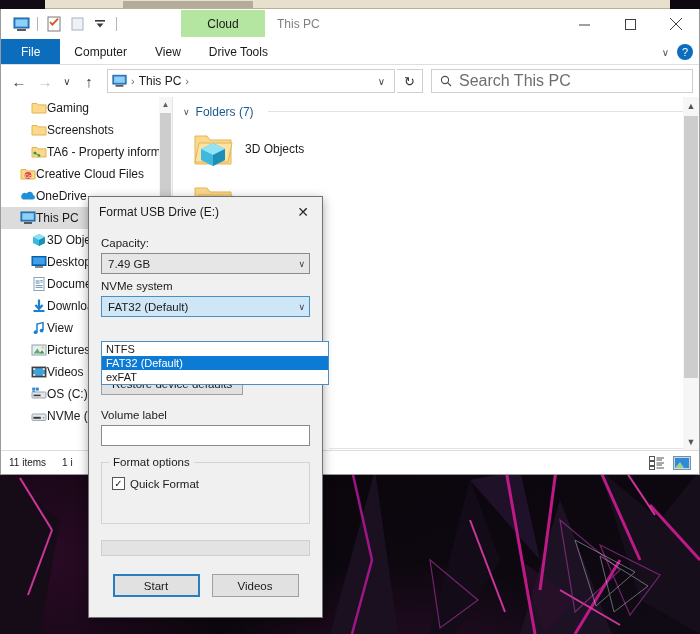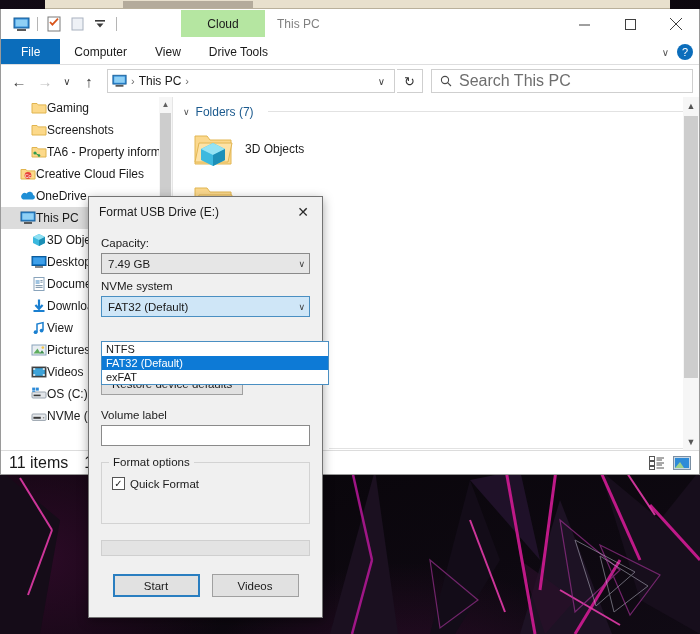--- a/index.html
+++ b/index.html
@@ -138,21 +138,21 @@
   .content-scroll { position: absolute; right: 0; top: 0; width: 16px; height: 100%; background: #f6f6f6; }
   .cs-arrow { width: 16px; height: 17px; display: flex; align-items: center; justify-content: center;
     font-size: 9px; color: #555; }
   .cs-thumb { position: absolute; left: 1px; top: 19px; width: 14px; height: 262px; background: #cdcdcd; }
 
   
   .statusbar {
     height: 24px; flex: 0 0 24px; border-top: 1px solid #dcdcdc; background: #fff;
     display: flex; align-items: center; padding: 0 8px; gap: 16px; position: relative;
   }
-  .status-txt { font-size: 16px; color: #1a1a1a; }
+  .status-txt { font-size: 10px; color: #1a1a1a; }
   .view-btns { position: absolute; right: 8px; top: 0; height: 24px; display: flex; align-items: center; gap: 8px; }
 
   
   #dialog {
     position: absolute; left: 88px; top: 196px; width: 235px; height: 422px;
     background: #f0f0f0; border: 1px solid #737373;
     box-shadow: 0 3px 10px rgba(0,0,0,.35);
   }
   .dlg-title {
     height: 30px; display: flex; align-items: center; padding: 0 4px 0 10px;

